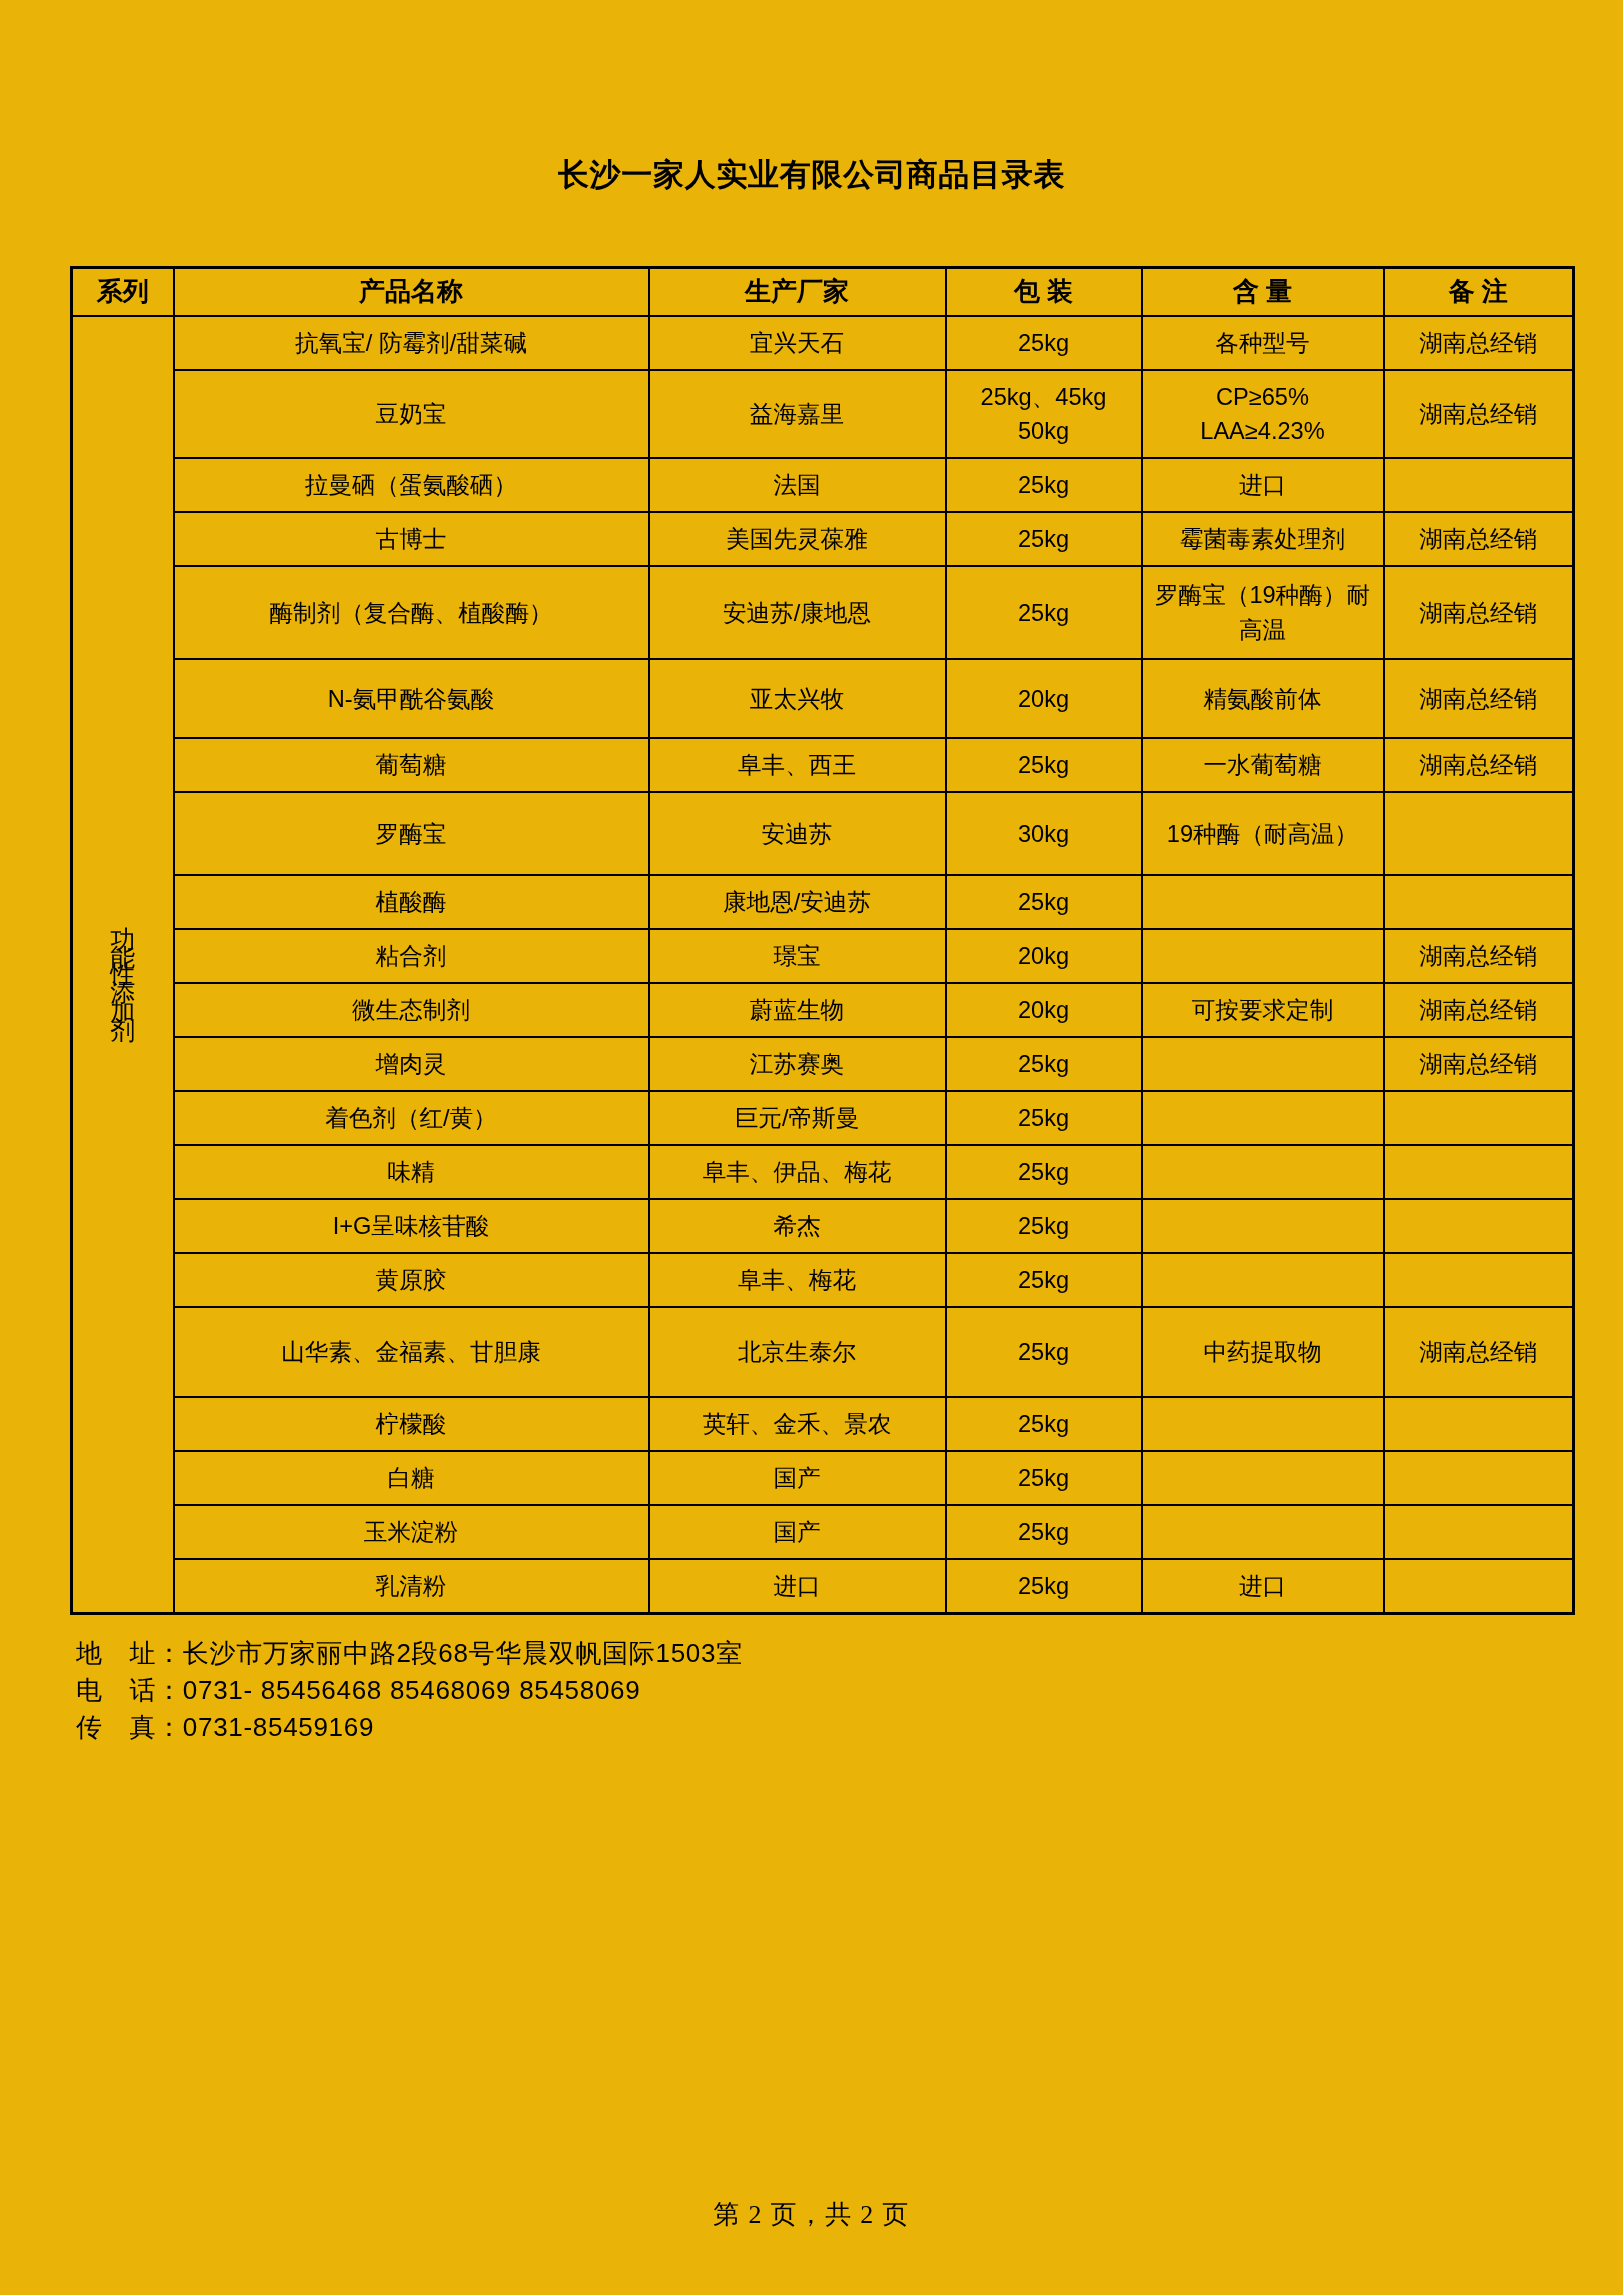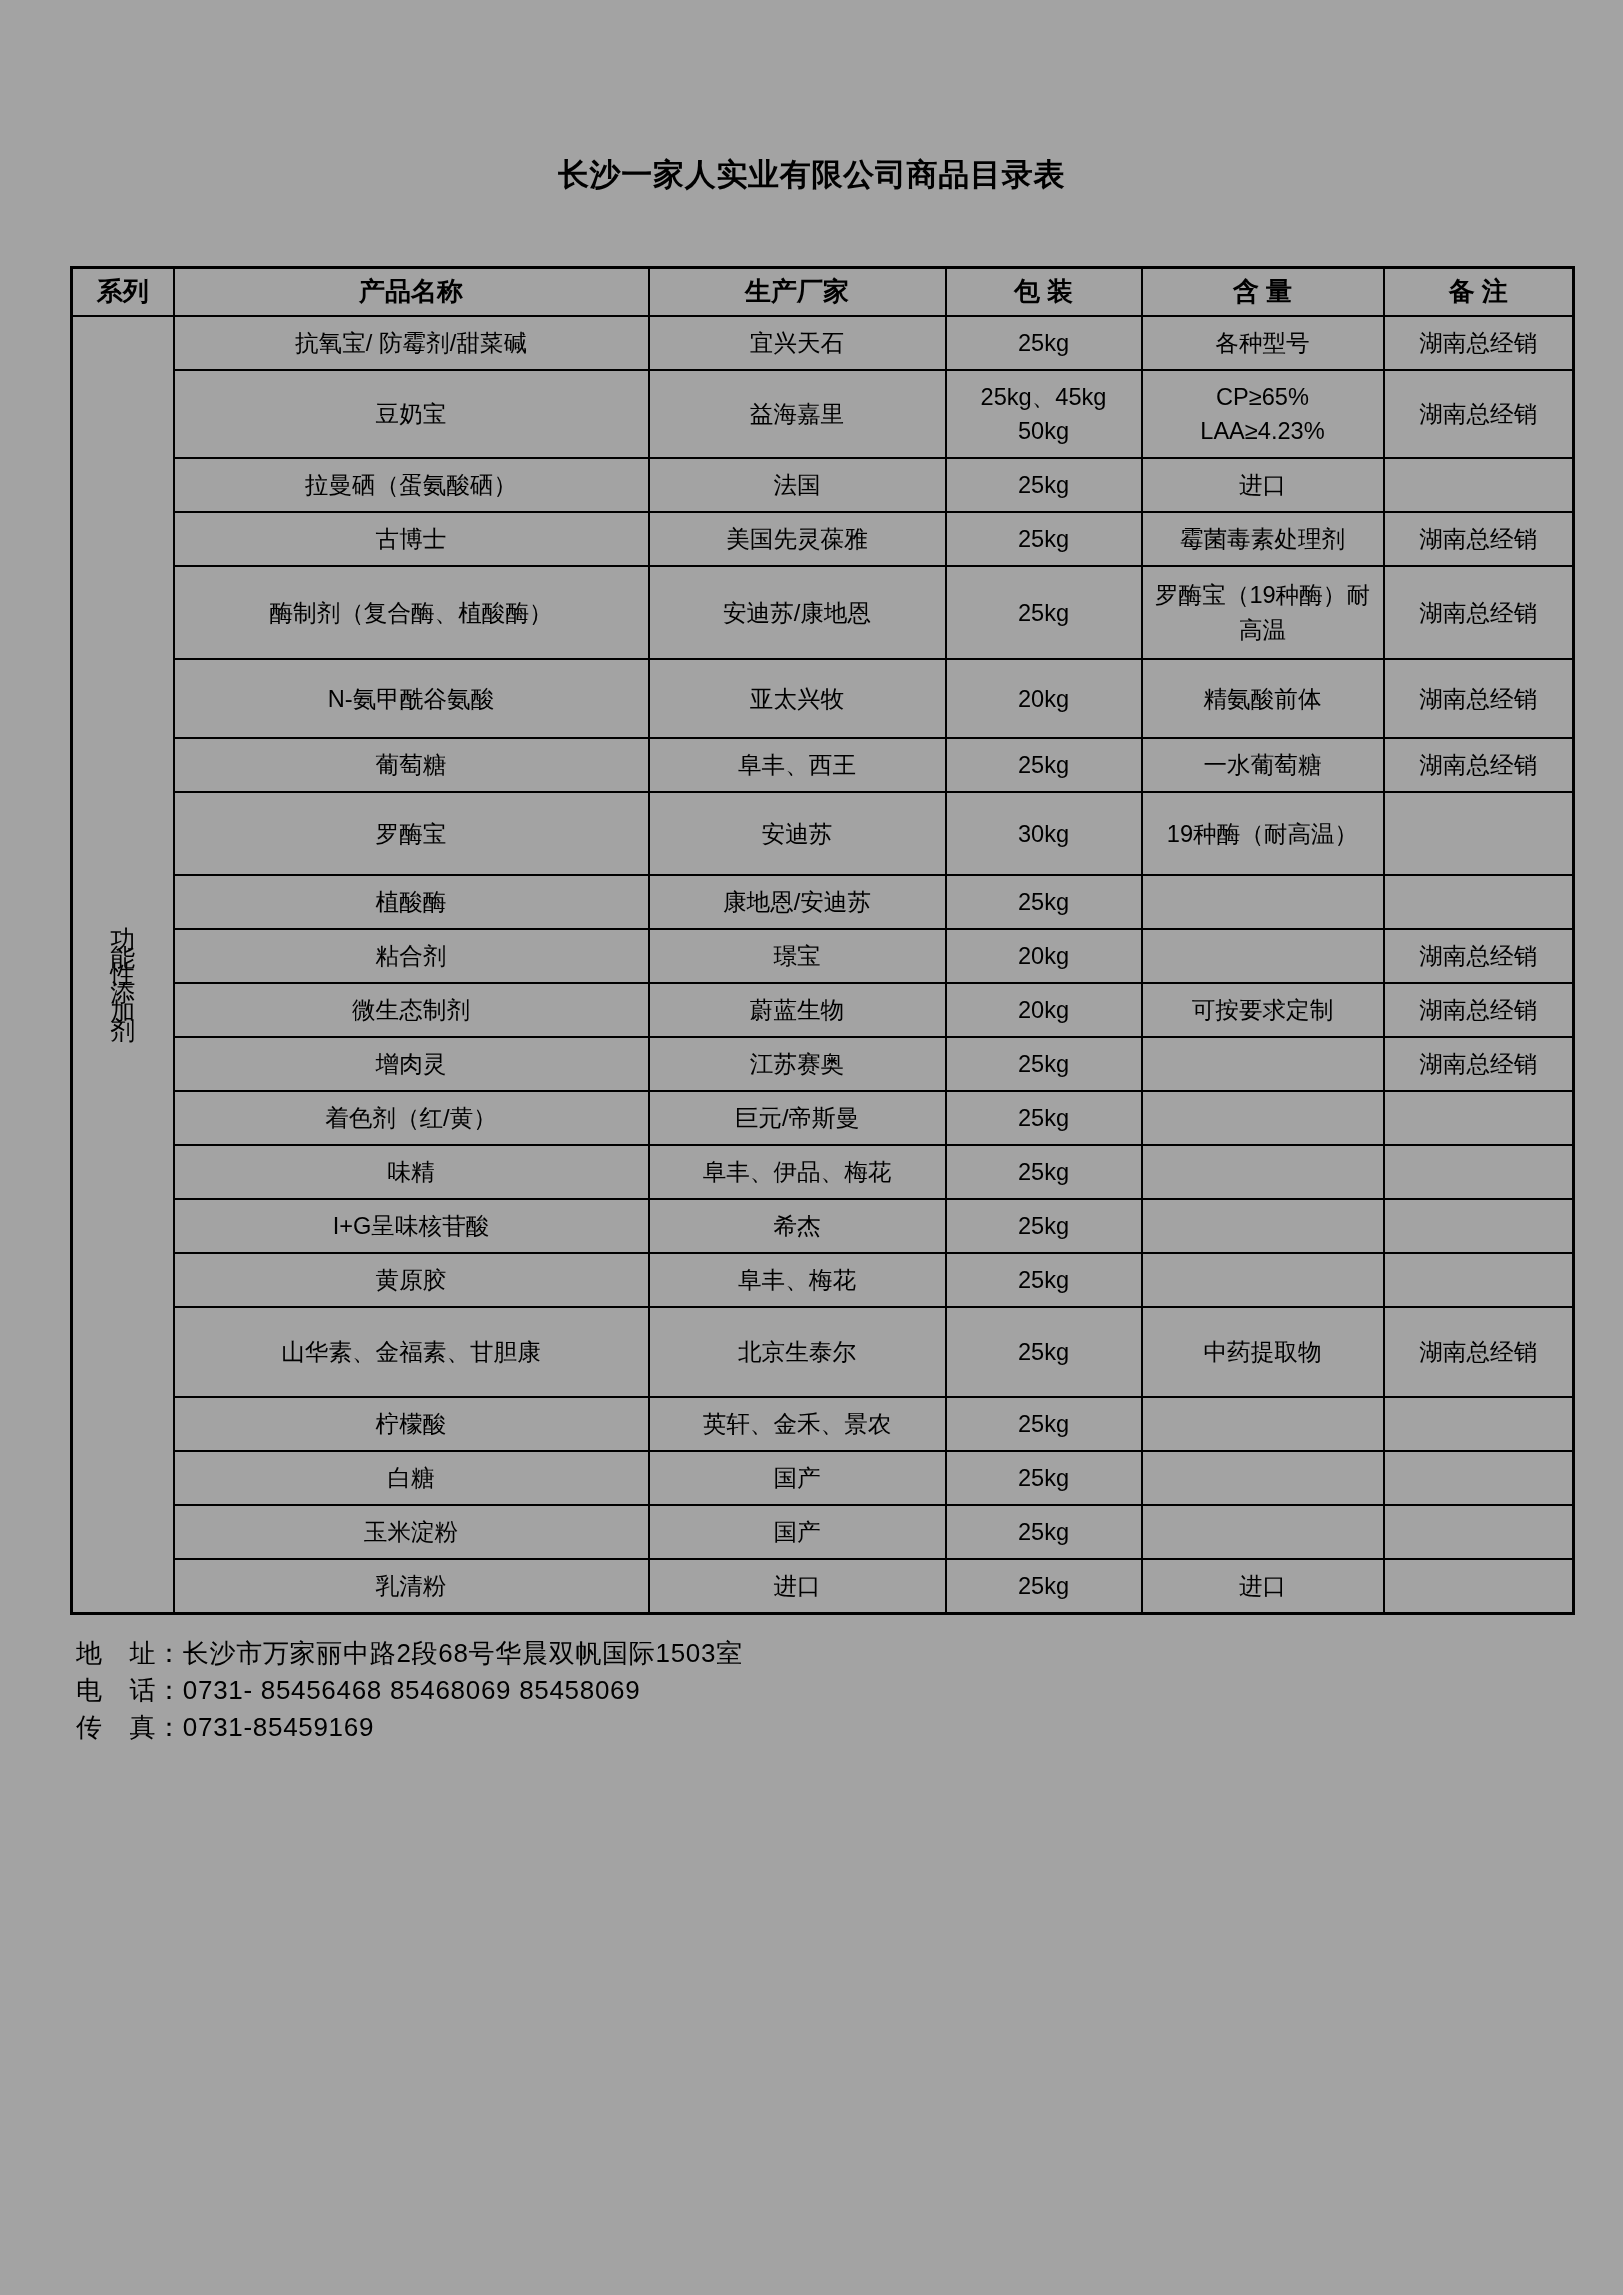--- a/index.html
+++ b/index.html
@@ -6,21 +6,21 @@
     margin: 0;
     padding: 0;
     background: #ffffff;
     color: #000000;
     font-family: "Liberation Sans", "DejaVu Sans", sans-serif;
   }
   .page {
     position: relative;
     width: 1623px;
     height: 2295px;
-    background: #a3a3a3;
+    background: #eab308;
     overflow: hidden;
   }
   .title {
     position: absolute;
     top: 154px;
     left: 0;
     right: 0;
     margin: 0;
     text-align: center;
     font-size: 31px;
@@ -272,15 +272,16 @@
         </tr>
       </tbody>
   </table>
 
   <div class="contact">
     <div class="contact-line"><span class="contact-label">地　址：</span><span>长沙市万家丽中路2段68号华晨双帆国际1503室</span></div>
     <div class="contact-line"><span class="contact-label">电　话：</span><span>0731- 85456468 85468069 85458069</span></div>
     <div class="contact-line"><span class="contact-label">传　真：</span><span>0731-85459169</span></div>
   </div>
 
+  <div class="page-number">第 2 页，共 2 页</div>
 
 </div>
 
 
 </body></html>

